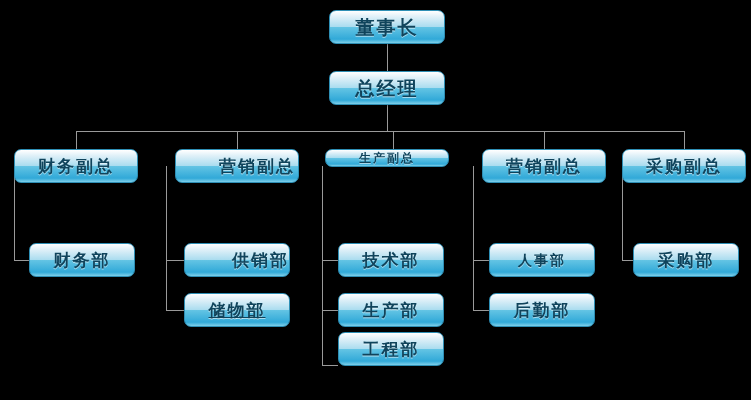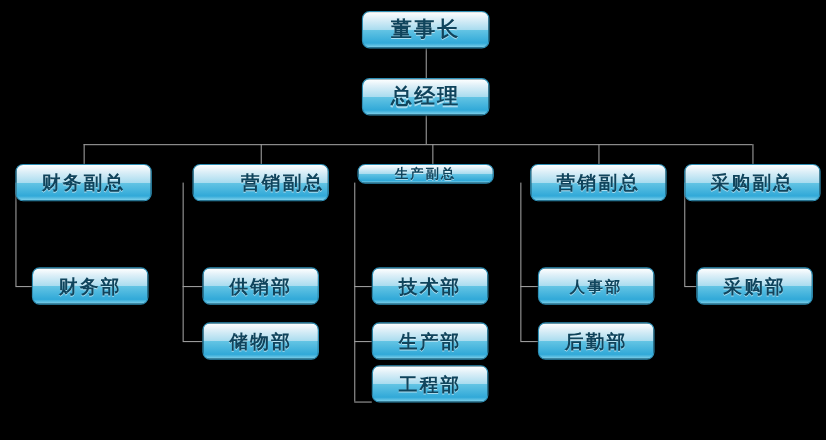--- a/index.html
+++ b/index.html
@@ -85,24 +85,24 @@
     </div>
     <div class="node" style="left: 482px; top: 149px; width: 124px; height: 34px; font-size: 17px; border-color: rgb(46, 143, 181); color: rgb(16, 68, 92);">
       <span>营销副总</span>
     </div>
     <div class="node" style="left: 622px; top: 149px; width: 124px; height: 34px; font-size: 17px; border-color: rgb(46, 143, 181); color: rgb(16, 68, 92);">
       <span>采购副总</span>
     </div>
     <div class="node" style="left: 29px; top: 243px; width: 106px; height: 34px; font-size: 17px; border-color: rgb(46, 143, 181); color: rgb(16, 68, 92); text-align: center;">
       <span>财务部</span>
     </div>
-    <div class="node" style="left: 184px; top: 243px; width: 106px; height: 34px; font-size: 17px; border-color: rgb(46, 143, 181); color: rgb(16, 68, 92);">
+    <div class="node" style="left: 184px; top: 243px; width: 106px; height: 34px; font-size: 17px; border-color: rgb(46, 143, 181); color: rgb(16, 68, 92); justify-content: flex-end;">
       <span>供销部</span>
     </div>
-    <div class="node" style="left: 184px; top: 293px; width: 106px; height: 34px; font-size: 17px; border-color: rgb(46, 143, 181); color: rgb(16, 68, 92);">
+    <div class="node" style="left: 184px; top: 293px; width: 106px; height: 34px; font-size: 17px; border-color: rgb(46, 143, 181); color: rgb(16, 68, 92); text-decoration: underline;">
       <span>储物部</span>
     </div>
     <div class="node" style="left: 338px; top: 243px; width: 106px; height: 34px; font-size: 17px; border-color: rgb(46, 143, 181); color: rgb(16, 68, 92);">
       <span>技术部</span>
     </div>
     <div class="node" style="left: 338px; top: 293px; width: 106px; height: 34px; font-size: 17px; border-color: rgb(46, 143, 181); color: rgb(16, 68, 92);">
       <span>生产部</span>
     </div>
     <div class="node" style="left: 338px; top: 332px; width: 106px; height: 34px; font-size: 17px; border-color: rgb(46, 143, 181); color: rgb(16, 68, 92);">
       <span>工程部</span>

